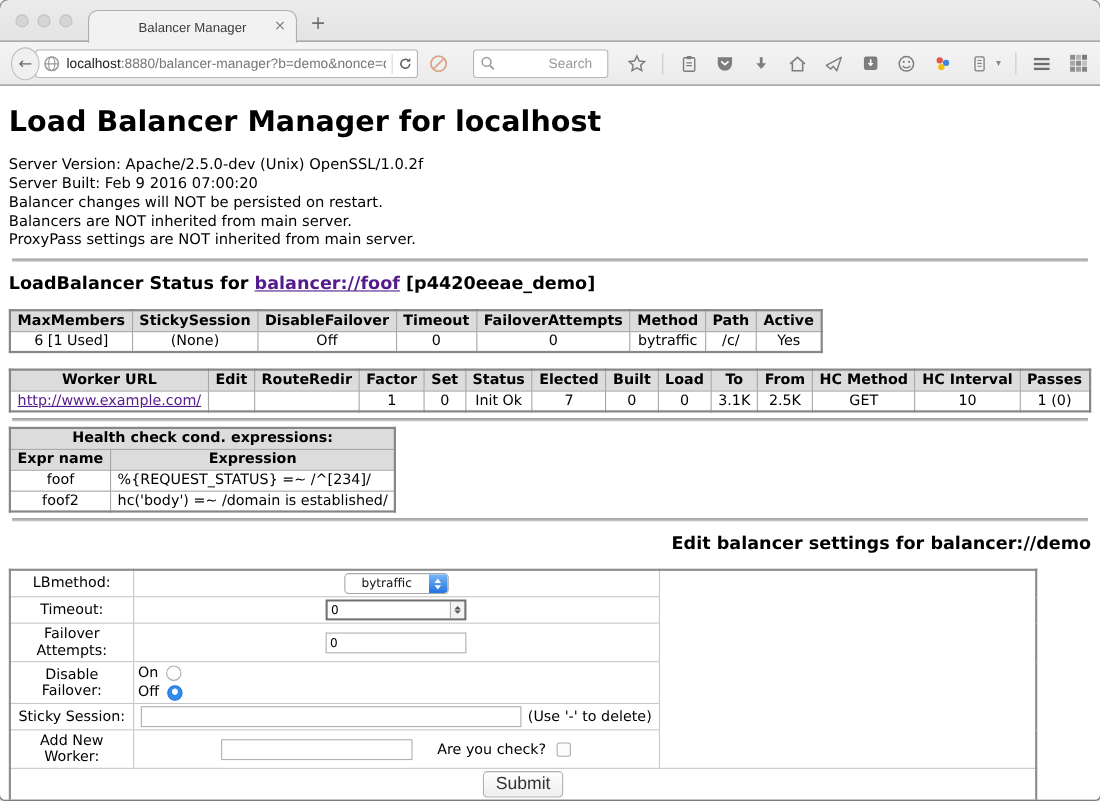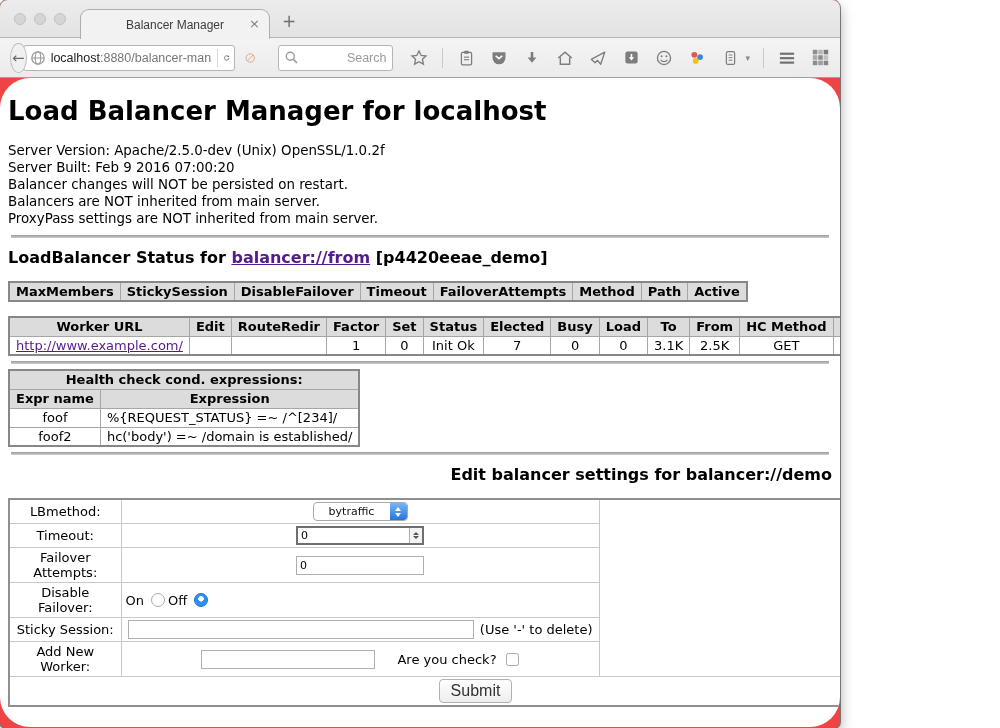--- a/index.html
+++ b/index.html
@@ -1,18 +1,18 @@
 <!DOCTYPE html>
 <html><head>
 <meta charset="utf-8">
 <style>
   * { box-sizing: border-box; margin: 0; padding: 0; }
   html,body { width:1000px; height:728px; background:#fff; font-family:"DejaVu Sans", sans-serif; }
-  .window { width:840px; height:728px; border-radius:8px 8px 6px 6px; overflow:hidden;
-            box-shadow: 0 0 0 1px rgba(0,0,0,.45), 0 6px 14px rgba(0,0,0,.35); background:#ef4444; }
+  .window { width:1000px; height:728px; border-radius:8px 8px 6px 6px; overflow:hidden;
+            box-shadow: 0 0 0 1px rgba(0,0,0,.45), 0 6px 14px rgba(0,0,0,.35); background:#737373; }
 
   
   .tabbar { height:38px; background:linear-gradient(#ececec,#e3e3e3); position:relative; border-bottom:1px solid #b4b4b4; }
   .traffic { position:absolute; left:14px; top:13px; display:flex; gap:8px; }
   .light { width:12px; height:12px; border-radius:50%; background:#d5d5d5; border:1px solid #c2c2c2; }
   .tab { position:absolute; left:80px; top:9px; width:190px; height:30px; background:#f2f2f2;
          border:1px solid #aeaeae; border-bottom:none; border-radius:9px 9px 0 0;
          display:flex; align-items:center; justify-content:center; z-index:2; }
   .tab::after { content:""; position:absolute; left:0; right:0; bottom:-1px; height:2px; background:#f2f2f2; }
   .tab-title { font-family:"Liberation Sans",sans-serif; font-size:12px; color:#3c3c3c; }
@@ -33,21 +33,21 @@
   .searchbar { width:140px; height:26px; background:#fff; border:1px solid #b5b5b5; border-radius:3px;
                display:flex; align-items:center; padding:0 6px; margin-left:22px;gap:43px; }
   .searchtext { font-family:"Liberation Sans",sans-serif; font-size:12.5px; color:#9b9b9b; margin-left:6px; }
   .blocked { margin-left:10px; }
   .tool-icons { display:flex; align-items:center; gap:13px; margin-left:16px; }
   .ticon { display:flex; align-items:center; justify-content:center; width:20px; height:20px; }
   .vsep { width:1px; height:20px; background:#c9c9c9; }
   .caret { font-size:9px; color:#8a8a8a; margin-left:-8px; }
 
   
-  .content { height:649px; background:#fff; padding:10px 8px 0; overflow:hidden; color:#000;border-radius:30px; }
+  .content { height:649px; background:#fff; padding:10px 8px 0; overflow:hidden; color:#000; }
   h1.pagetitle { font-size:26px; font-weight:bold; margin:8px 0 16px; letter-spacing:0; }
   .infoline { font-size:13.4px; line-height:17px; }
   hr.rule { border:none; height:3px; background:linear-gradient(#9a9a9a,#cfcfcf); margin:8px 3px 10px; }
   hr.rule.tight { margin:5px 3px; }
   h3.sect { font-size:16px; font-weight:bold; margin:0 0 14px; }
   h3.sect.edit { margin:10px 0 14px;text-align:right; }
   a.vlink { color:#551a8b; text-decoration:underline; }
 
   table.data { border-collapse:collapse; border:2px solid #878787; font-size:13px; margin-left:0; }
   table.data th, table.data td { border:1px solid #a6a6a6; padding:1px 6px; text-align:center; height:19px; white-space:nowrap; }
@@ -75,21 +75,21 @@
   .numwrap input { flex:1; border:none; outline:none; font-size:11px; font-family:"DejaVu Sans",sans-serif; padding:0 3px; min-width:0;}
   .spinner { width:13px; border-left:1px solid #b0b0b0; background:#f3f3f3; display:flex; flex-direction:column; align-items:center; justify-content:center; gap:1px; }
   .spinner .su { width:0;height:0;border-left:3px solid transparent;border-right:3px solid transparent;border-bottom:3.5px solid #555; }
   .spinner .sd { width:0;height:0;border-left:3px solid transparent;border-right:3px solid transparent;border-top:3.5px solid #555; }
 
   input.txt { height:19px; border:1px solid #b0b0b0; font-size:11px; font-family:"DejaVu Sans",sans-serif; padding:0 3px; background:#fff; vertical-align:middle; }
   input.failover { width:128px; }
   input.sticky { width:346px; }
   input.addworker { width:174px; }
 
-  .radio-lines { display:flex; flex-direction:row; gap:3px; }
+  .radio-lines { display:flex; flex-direction:column; gap:3px; }
   .radio-line { display:flex; align-items:center; gap:7px; font-size:13px; }
   .radio { width:14px; height:14px; border-radius:50%; border:1px solid #ababab; background:#fdfdfd; display:inline-block; }
   .radio.checked { background:radial-gradient(circle at 50% 40%, #fff 0 2.5px, #2e8df1 3px 100%); border:1px solid #2174d6; }
   .checkbox { width:13px; height:13px; border:1px solid #ababab; border-radius:2.5px; background:#fdfdfd; display:inline-block; vertical-align:middle; }
   .stickyrow { display:flex; align-items:center; justify-content:space-between; padding:0 2px; }
   .addwrow { display:flex; align-items:center; justify-content:center; gap:22px; }
   .awlabelgrp { display:flex; align-items:center; gap:9px; font-size:13px; }
   .submitbtn { font-family:"Liberation Sans",sans-serif; font-size:16px; color:#333; padding:2px 11px;
                background:linear-gradient(#fefefe,#eee); border:1px solid #b1b1b1; border-radius:4px; }
   .hint { font-size:13px; }
@@ -240,50 +240,60 @@
     <div>
       <div class="infoline">Server Version: Apache/2.5.0-dev (Unix) OpenSSL/1.0.2f</div>
       <div class="infoline">Server Built: Feb 9 2016 07:00:20</div>
       <div class="infoline">Balancer changes will NOT be persisted on restart.</div>
       <div class="infoline">Balancers are NOT inherited from main server.</div>
       <div class="infoline">ProxyPass settings are NOT inherited from main server.</div>
     </div>
 
     <hr class="rule">
 
-    <h3 class="sect"><span>LoadBalancer Status for </span><a href="#" class="vlink">balancer://from</a><span> [p4420eeae_demo]</span></h3>
+    <h3 class="sect"><span>LoadBalancer Status for </span><a href="#" class="vlink">balancer://foof</a><span> [p4420eeae_demo]</span></h3>
 
     <table class="data">
       <tbody>
           <tr>
         <th>MaxMembers</th>
         <th>StickySession</th>
         <th>DisableFailover</th>
         <th>Timeout</th>
         <th>FailoverAttempts</th>
         <th>Method</th>
         <th>Path</th>
         <th>Active</th>
       </tr>
+      <tr>
+        <td>6 [1 Used]</td>
+        <td>(None)</td>
+        <td>Off</td>
+        <td>0</td>
+        <td>0</td>
+        <td>bytraffic</td>
+        <td>/c/</td>
+        <td>Yes</td>
+      </tr>
     </tbody>
       </table>
 
     <div class="tgap"></div>
 
     <table class="data">
       <tbody>
           <tr>
         <th style="width:168px">Worker URL</th>
         <th>Edit</th>
         <th>RouteRedir</th>
         <th>Factor</th>
         <th>Set</th>
         <th>Status</th>
         <th>Elected</th>
-        <th>Busy</th>
+        <th>Built</th>
         <th>Load</th>
         <th>To</th>
         <th>From</th>
         <th>HC Method</th>
         <th>HC Interval</th>
         <th>Passes</th>
 
       </tr>
       <tr>
         <td class="lft"><a href="#" class="vlink">http://www.example.com/</a></td>

